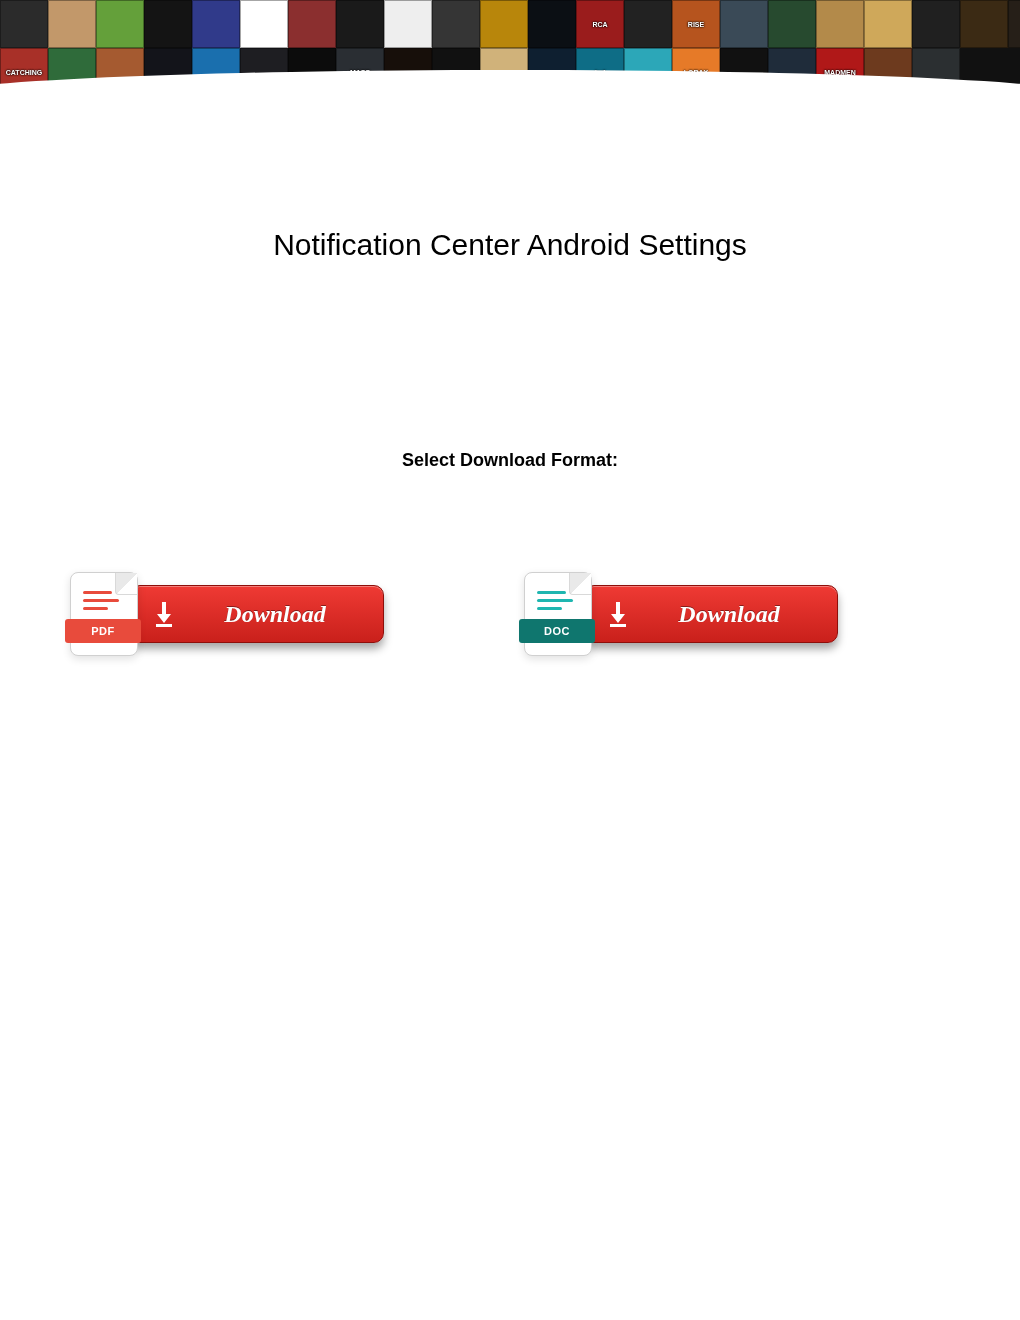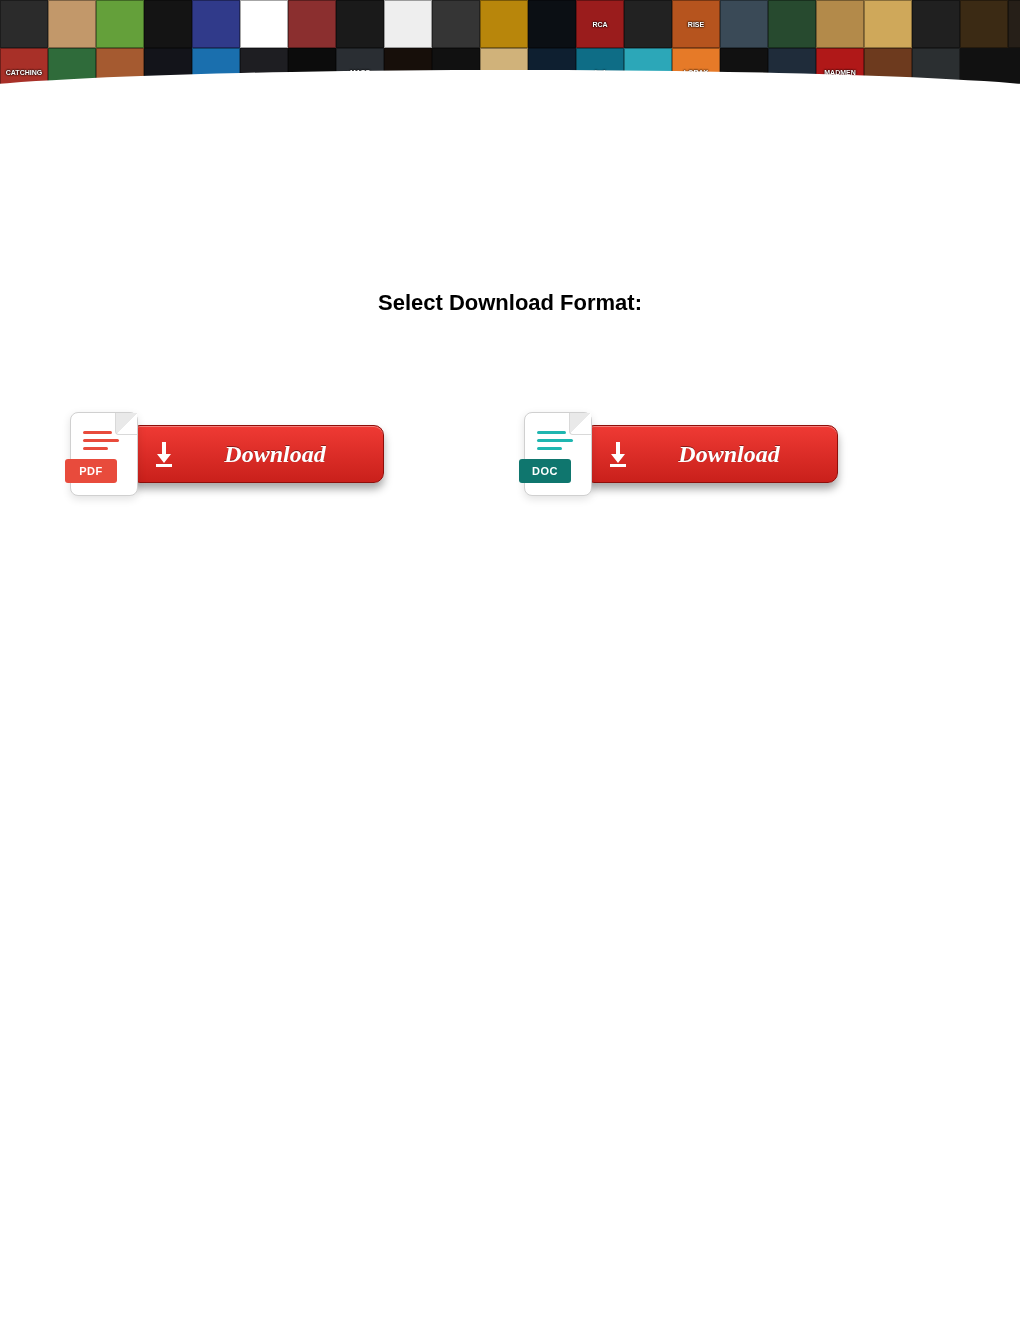--- a/index.html
+++ b/index.html
@@ -70,21 +70,21 @@
     color: #ddd;
     font-size: 11.5px;
     line-height: 1.45;
     word-break: break-all;
   }
   .format-label {
     position: absolute;
     top: 4px;
     left: 0; right: 0;
     text-align: center;
-    font-size: 22px;
+    font-size: 18px;
     font-weight: 700;
     color: #000;
   }
 
   
   .dl-row {
     margin-top: 66px;
     display: flex;
     gap: 140px;
     padding-left: 10px;
@@ -111,21 +111,21 @@
     width: 22px; height: 22px;
     background: linear-gradient(135deg, #e9e9e9 0 50%, #fff 50% 100%);
     border-bottom-left-radius: 4px;
     border-left: 1px solid #d9d9d9;
     border-bottom: 1px solid #d9d9d9;
   }
   .tag {
     position: absolute;
     left: -6px;
     bottom: 12px;
-    width: 52px;
+    width: 76px;
     height: 24px;
     border-radius: 3px;
     color: #fff;
     font-size: 11px;
     font-weight: 700;
     display: flex;
     align-items: center;
     justify-content: center;
     letter-spacing: 0.5px;
   }
@@ -224,20 +224,21 @@
       <div class="tile" style="background: rgb(17, 17, 17);"></div>
       <div class="tile" style="background: rgb(31, 44, 58);"></div>
       <div class="tile" style="background: rgb(176, 24, 24);">MADMEN</div>
       <div class="tile" style="background: rgb(109, 58, 30);"></div>
       <div class="tile" style="background: rgb(43, 47, 49);"></div>
     </div>
   <div class="swoosh"></div>
 </div>
 
 <div class="page">
+  <h1 class="title">Notification Center Android Settings</h1>
 
   <div class="filler-block">
     <div class="format-label">Select Download Format:</div>
   </div>
 
   <div class="dl-row">
 
     <div class="dl-item">
       <div class="file-icon">
         <div class="fold"></div>

